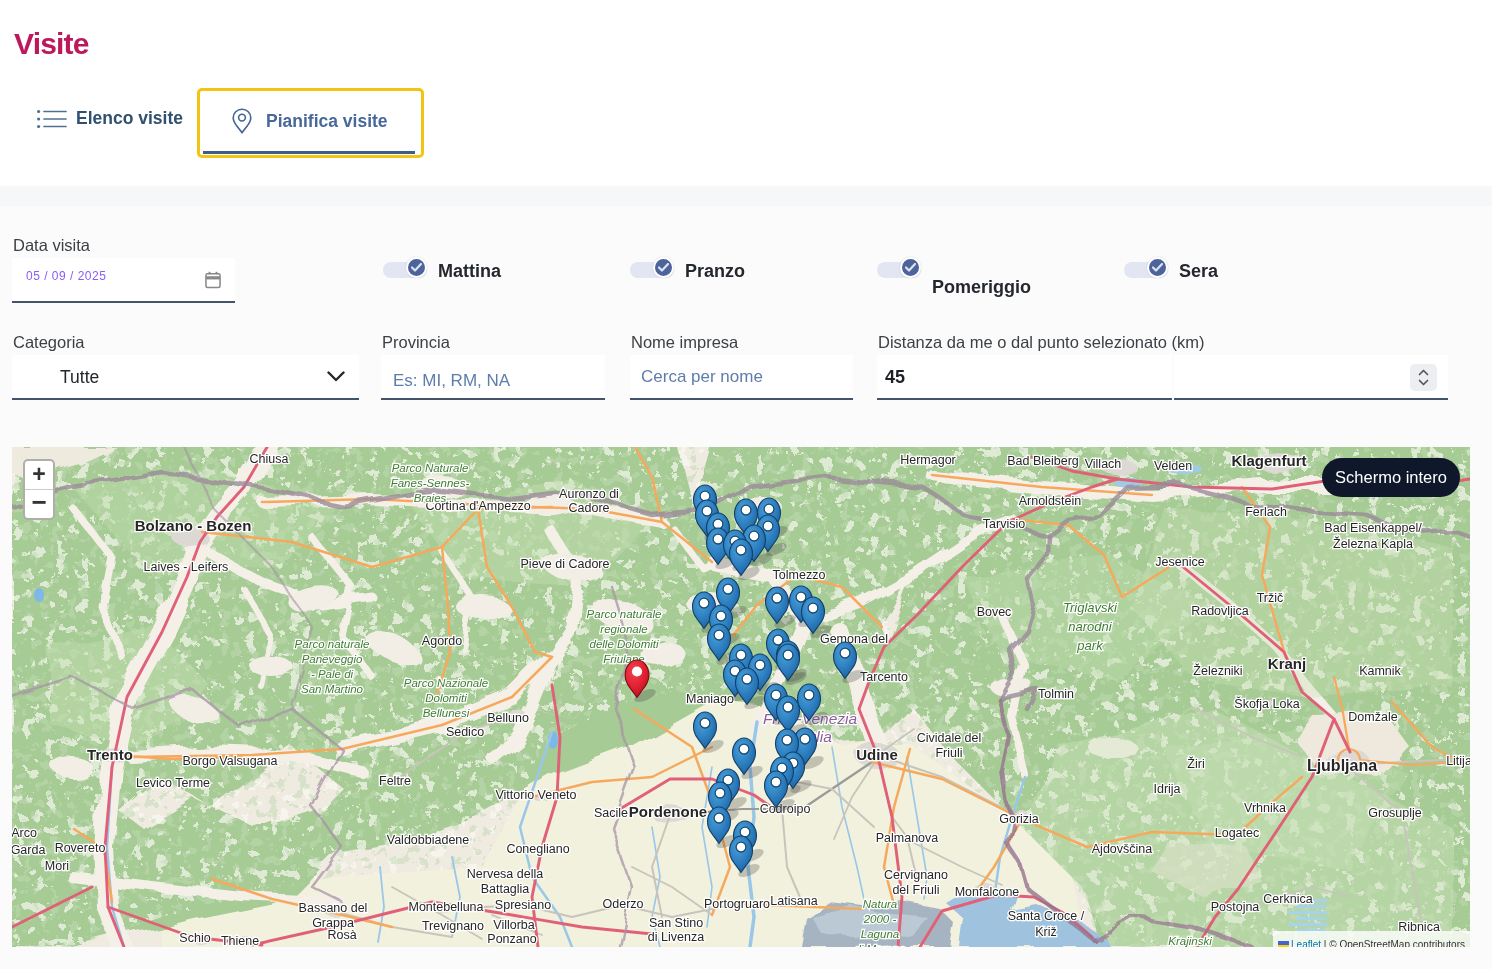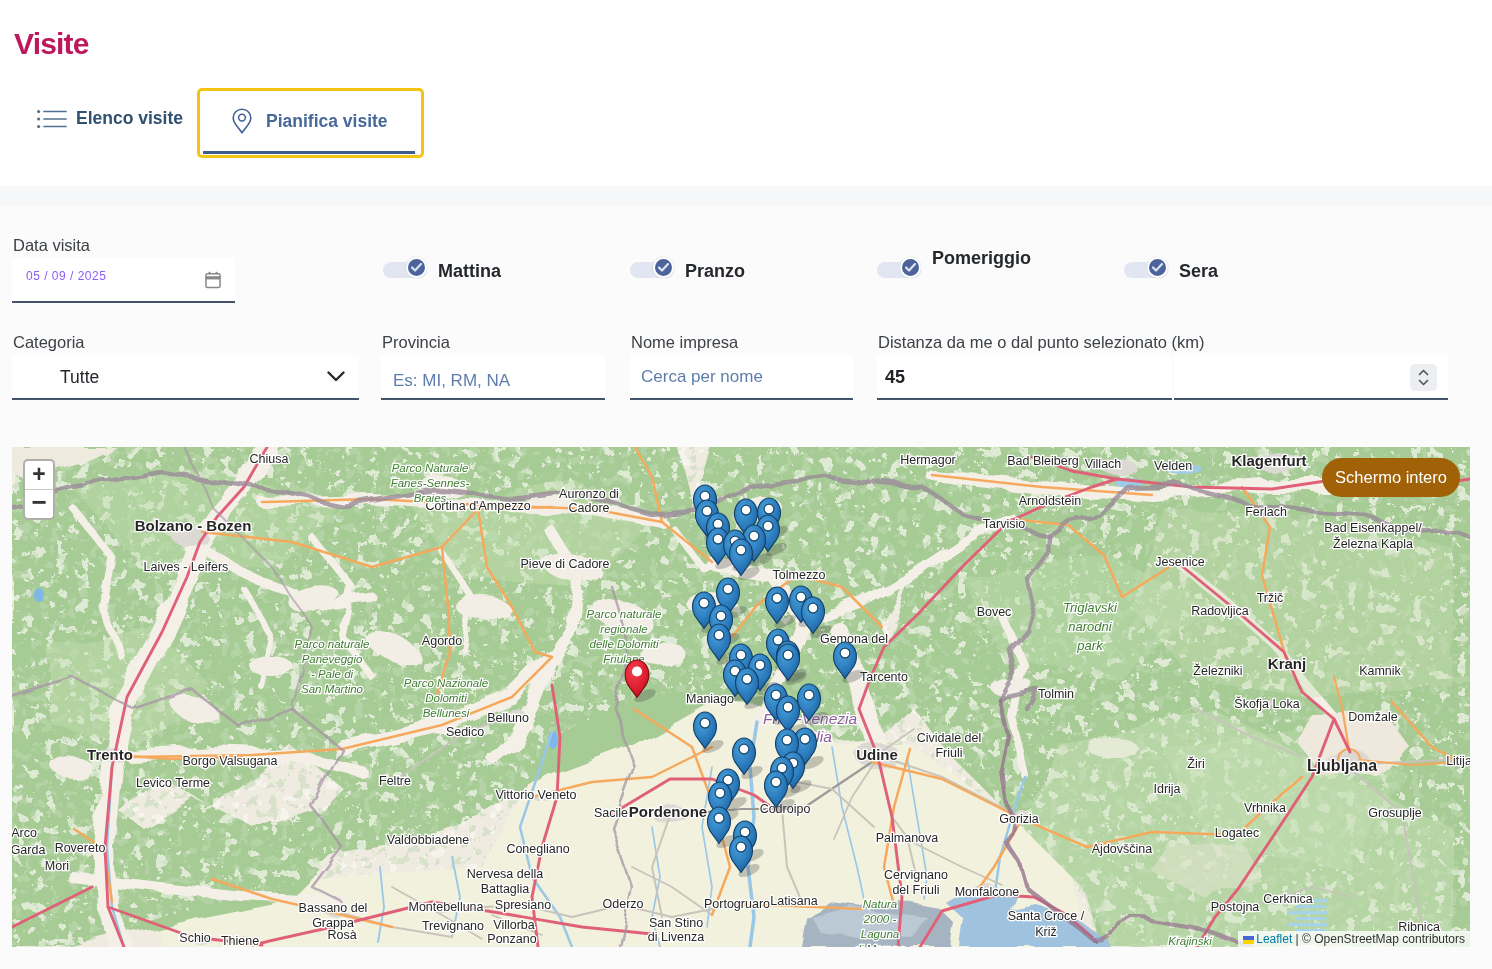--- a/index.html
+++ b/index.html
@@ -21,22 +21,22 @@
 .ph{font-size:17px;color:#5e7dab}
 .selval{font-size:17.5px;color:#23272c}
 .tog{position:absolute;width:44px;height:16px;border-radius:8px;background:#e2e6f2}
 .knob{position:absolute;width:21px;height:21px;border-radius:50%;background:#4d639b;border:2.5px solid #fff;box-shadow:0 0 2px rgba(0,0,0,.15)}
 .knob svg{position:absolute;left:3px;top:4px}
 .toglab{position:absolute;font-size:18px;font-weight:700;color:#24282c}
 #map{position:absolute;left:12px;top:447px;width:1458px;height:500px;background:#eee9df;overflow:hidden}
 #zoomctl{position:absolute;left:11px;top:12px;width:32px;height:61px;background:#fff;border:2px solid rgba(110,110,100,.55);border-radius:5px;z-index:30}
 #zoomctl .zp{width:100%;height:29px;text-align:center;font-size:23px;font-weight:700;color:#333;line-height:27px;border-bottom:1px solid #ccc}
 #zoomctl .zm{width:100%;height:28px;text-align:center;font-size:26px;font-weight:700;color:#333;line-height:24px}
-#fullbtn{position:absolute;right:10px;top:11px;width:138px;height:39px;background:#a16207;border-radius:20px;color:#fff;font-size:16.5px;text-align:center;line-height:39px;z-index:30}
-#attrib{position:absolute;right:0;bottom:0;height:16px;background:rgba(255,255,255,.78);font-size:12px;color:#333;padding:1px 5px 0 5px;z-index:30;white-space:nowrap}
+#fullbtn{position:absolute;right:10px;top:11px;width:138px;height:39px;background:#0f172a;border-radius:20px;color:#fff;font-size:16.5px;text-align:center;line-height:39px;z-index:30}
+#attrib{position:absolute;right:0;bottom:0;height:16px;background:rgba(255,255,255,.78);font-size:10px;color:#333;padding:8px 5px 0 5px;z-index:30;white-space:nowrap}
 #attrib .lf{color:#0078a8}
 #attrib .flag{display:inline-block;width:11px;height:8px;vertical-align:-1px;margin-right:2px}
 </style>
 </head>
 <body>
 <div id="header"></div>
 <div id="band"></div>
 <h1>Visite</h1>
 <div class="tab1">
 <svg width="30" height="22" viewBox="0 0 30 22">
@@ -88,21 +88,21 @@
     </svg>
   </div>
 <div class="toglab" style="left:685px;top:261px;">Pranzo</div>
 
 <div class="tog" style="left:877px;top:262px;"></div>
 <div class="knob" style="left:900px;top:257px;">
     <svg width="11" height="9" viewBox="0 0 11 9">
       <path d="M1 4.5 L4 7.5 L10 1" fill="none" stroke="#dce3f0" stroke-width="2.2" stroke-linecap="round" stroke-linejoin="round"></path>
     </svg>
   </div>
-<div class="toglab" style="left:932px;top:248px;">Pomeriggio</div>
+<div class="toglab" style="left:932px;top:277px;">Pomeriggio</div>
 
 <div class="tog" style="left:1124px;top:262px;"></div>
 <div class="knob" style="left:1147px;top:257px;">
     <svg width="11" height="9" viewBox="0 0 11 9">
       <path d="M1 4.5 L4 7.5 L10 1" fill="none" stroke="#dce3f0" stroke-width="2.2" stroke-linecap="round" stroke-linejoin="round"></path>
     </svg>
   </div>
 <div class="toglab" style="left:1179px;top:261px;">Sera</div>
 
 <label class="f" style="left:13px;top:333px;">Categoria</label>

